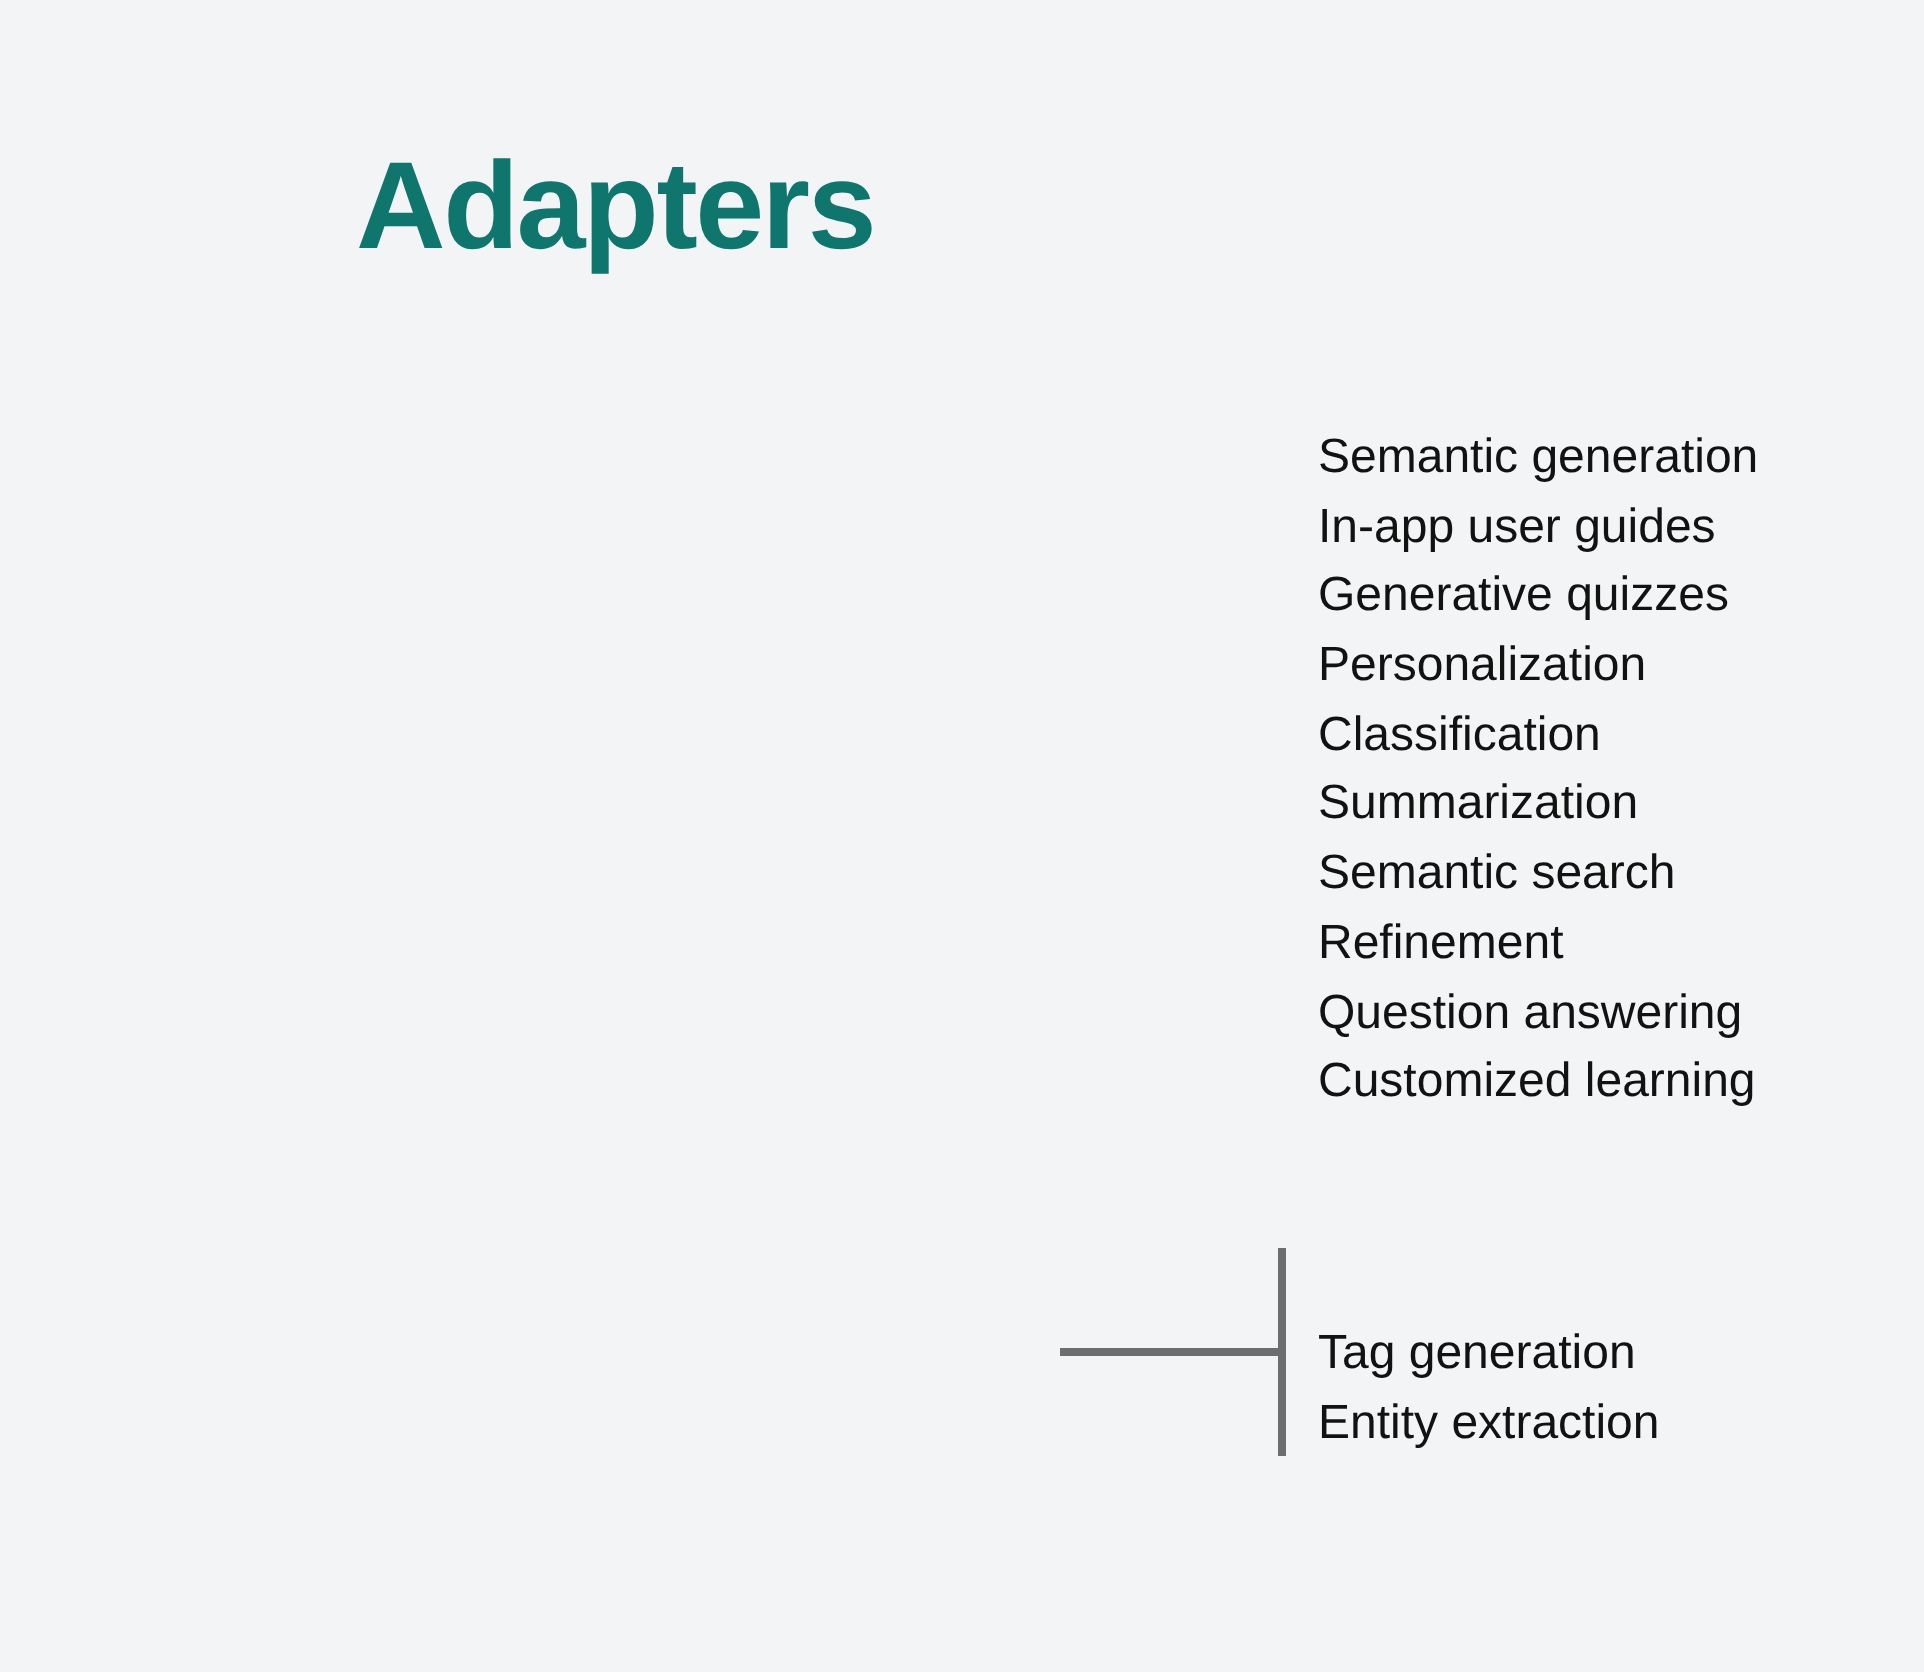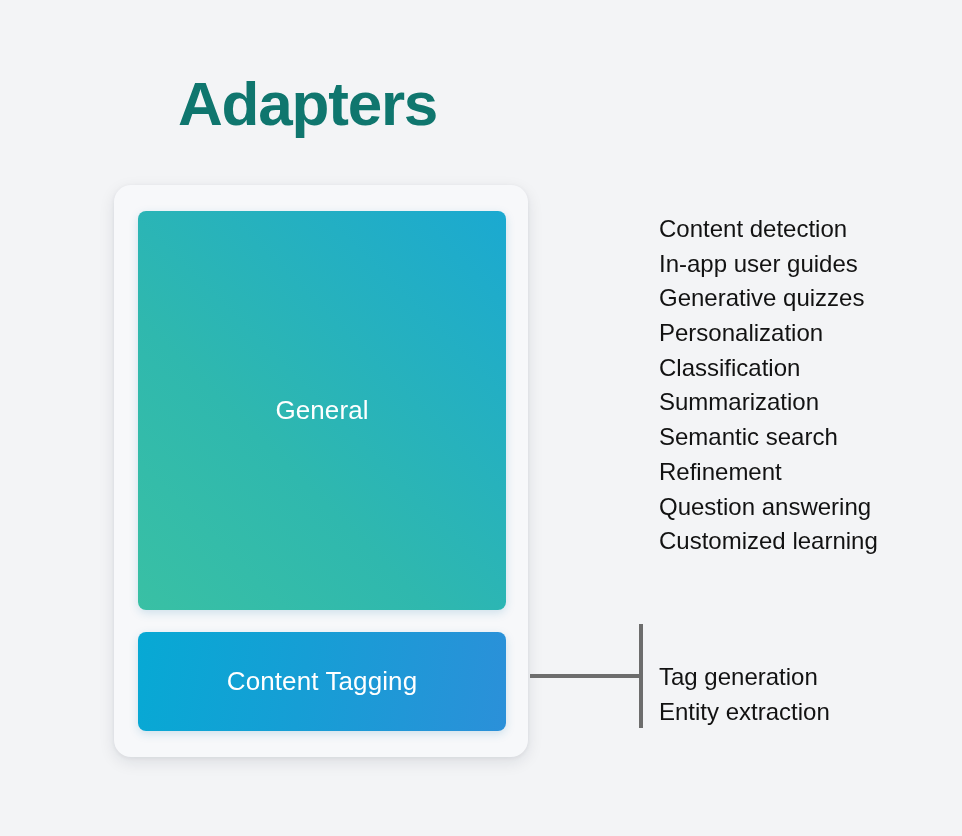--- a/index.html
+++ b/index.html
@@ -117,37 +117,26 @@
     height: 34.7px;
   }
 </style>
 </head>
 <body>
 
 <div id="page-root">
 
   <div class="page-title">Adapters</div>
 
-  <div class="adapter-card">
-
-    <div class="adapter-block general">
-      <span class="adapter-block-label">General</span>
-    </div>
-
-    <div class="adapter-block tagging">
-      <span class="adapter-block-label">Content Tagging</span>
-    </div>
-
-  </div>
 
   <div class="connector-h"></div>
   <div class="connector-v"></div>
 
   <div class="cap-list general-caps">
-      <div class="cap-item">Content detection</div>
+      <div class="cap-item">Semantic generation</div>
       <div class="cap-item">In-app user guides</div>
       <div class="cap-item">Generative quizzes</div>
       <div class="cap-item">Personalization</div>
       <div class="cap-item">Classification</div>
       <div class="cap-item">Summarization</div>
       <div class="cap-item">Semantic search</div>
       <div class="cap-item">Refinement</div>
       <div class="cap-item">Question answering</div>
       <div class="cap-item">Customized learning</div>
     </div>

